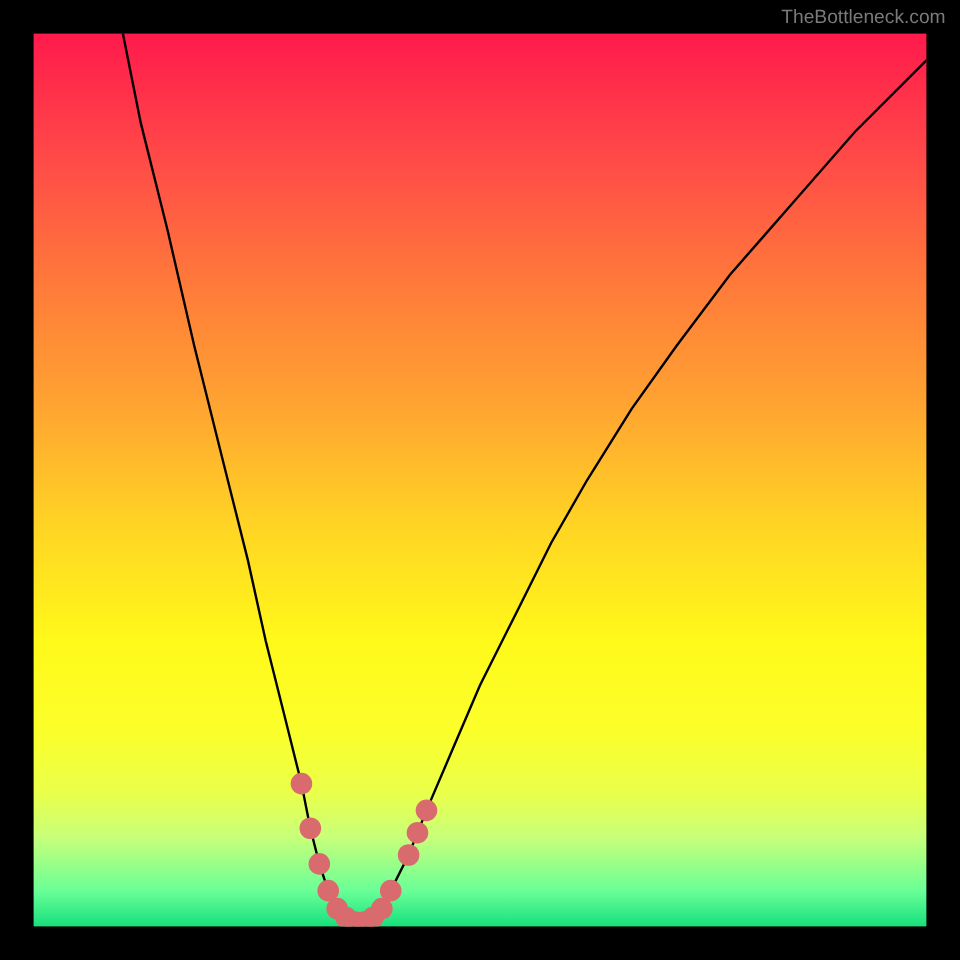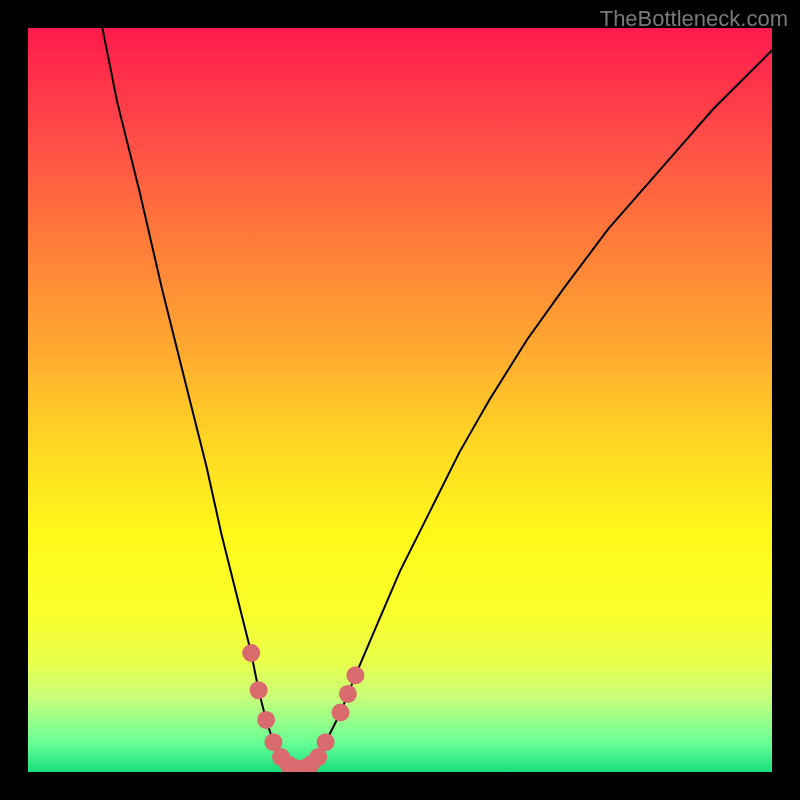--- a/index.html
+++ b/index.html
@@ -30,21 +30,21 @@
       #c8ff7a 90%,
       #6aff97 96%,
       #17e07c 100%
     );
   }
   .watermark {
     position: absolute;
     top: 6px;
     right: 12px;
     color: #7a7a7a;
-    font-size: 22px;
+    font-size: 16px;
     font-weight: 400;
     letter-spacing: 0px;
     z-index: 10;
   }
   svg.plot {
     position: absolute;
     left: 0;
     top: 0;
     width: 744px;
     height: 744px;

